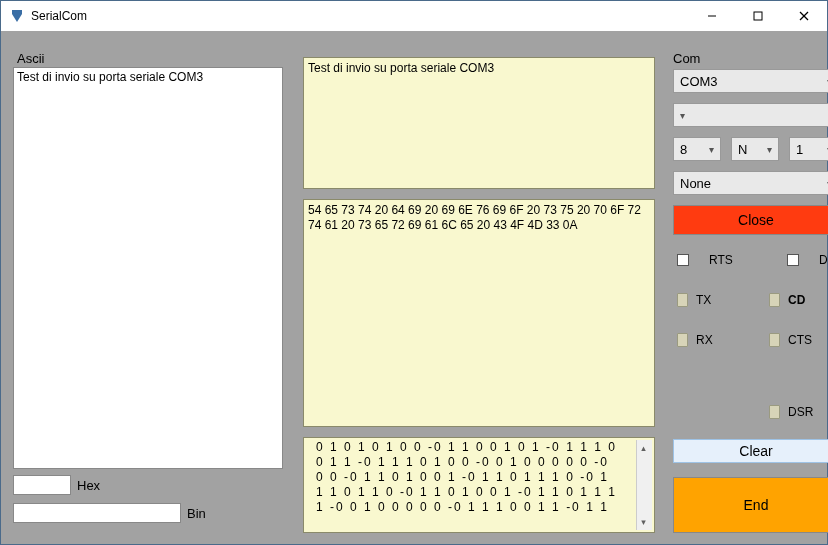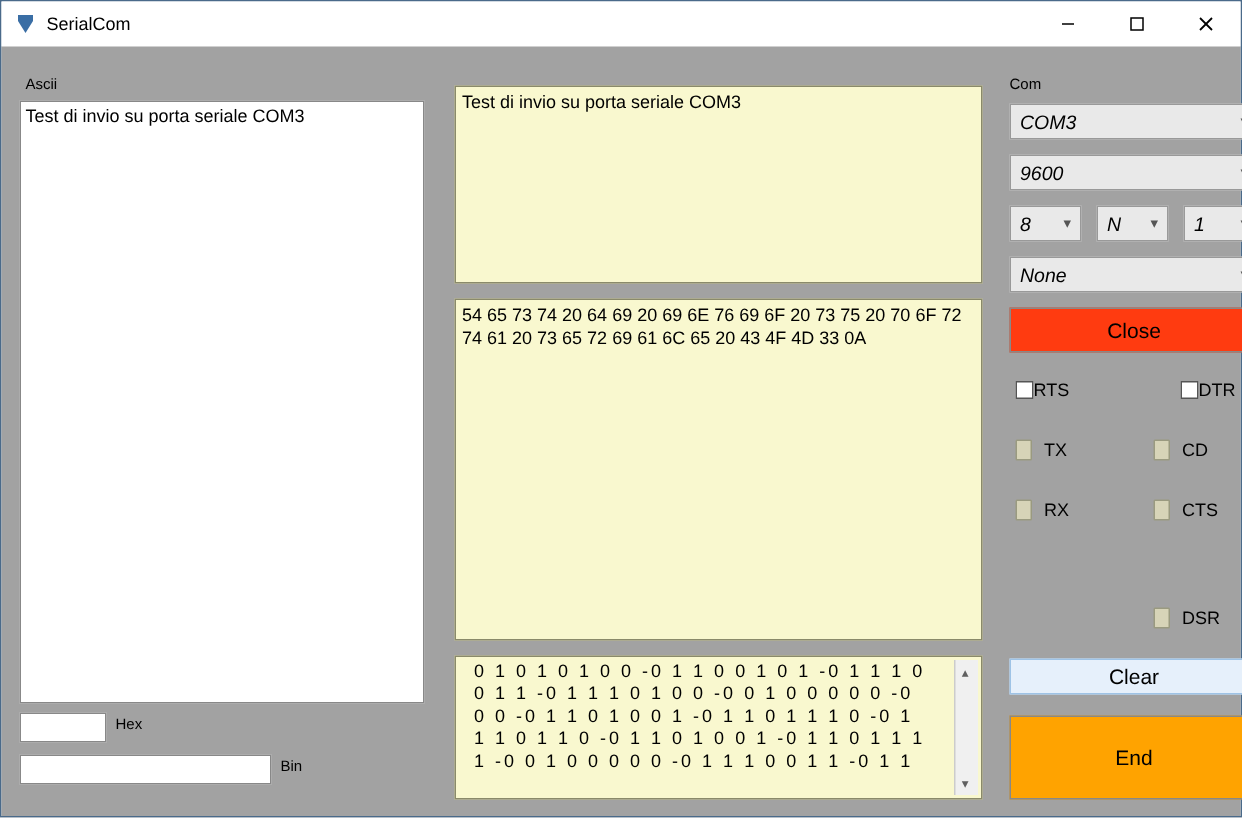--- a/index.html
+++ b/index.html
@@ -1,39 +1,39 @@
 <!DOCTYPE html>
 <html><head>
 <meta charset="utf-8">
 <style>
   * { box-sizing: border-box; }
   html,body { margin:0; padding:0; font-family:"Segoe UI",Tahoma,sans-serif; font-size:12px; }
   .window { width:828px; height:545px; border:1px solid #4a6a8a; background:#fff; display:flex; flex-direction:column; position:relative; }
-  .titlebar { height:30px; display:flex; align-items:center; padding:0 0 0 8px; background:#fff; }
+  .titlebar { height:30px; display:flex; align-items:center; padding:0 0 0 8px; background:#fff;border-radius:15px; }
   .titlebar .icon { width:16px; height:16px; margin-right:6px; display:inline-flex; align-items:center; justify-content:center; }
   .titlebar .title { flex:1; font-size:12px; color:#000; }
   .winbtns { display:flex; height:100%; }
   .winbtn { width:46px; display:flex; align-items:center; justify-content:center; font-size:14px; color:#000; }
   .winbtn svg { width:10px; height:10px; }
   .client { flex:1; background:#a2a2a2; position:relative; }
-  .label { position:absolute; color:#000; font-size:10px; }
+  .label { position:absolute; color:#000; font-size:13px; }
   .textinput { position:absolute; background:#fff; border:1px solid #888; padding:2px 3px; font-family:inherit; font-size:12px; resize:none; overflow:hidden; }
   .yellowbox { position:absolute; background:#f9f8cf; border:1px solid #8a8a6a; padding:3px 4px; font-size:12px; line-height:15px; overflow:hidden; word-break:break-all; }
   .binbox { position:absolute; background:#f9f8cf; border:1px solid #8a8a6a; font-size:12px; line-height:15px; padding:2px 4px 2px 6px; letter-spacing:2px; overflow:hidden; }
   .scrollbar { position:absolute; right:2px; top:2px; bottom:2px; width:16px; background:#f0f0f0; border-left:1px solid #ccc; }
   .scrollbar .up, .scrollbar .down { position:absolute; left:0; right:0; height:16px; display:flex; align-items:center; justify-content:center; color:#606060; font-size:9px; }
   .scrollbar .up { top:0; } .scrollbar .down { bottom:0; }
   .combo { position:absolute; background:#e9e9e9; border:1px solid #999; display:flex; align-items:center; padding:0 6px; font-size:13px; }
-  .combo .val { flex:1;font-style:italic; }
+  .combo .val { flex:1; }
   .combo .caret { color:#555; font-size:10px; }
   .btn { position:absolute; display:flex; align-items:center; justify-content:center; font-size:14px; border:1px solid #888; cursor:default; }
   .btn.close { background:#ff3b10; color:#000; }
   .btn.clear { background:#e6f0fb; color:#000; border:1px solid #9ec3e6; }
   .btn.end   { background:#ffa300; color:#000; }
-  .check { position:absolute; display:flex; align-items:center; gap:0; font-size:12px; color:#000;justify-content:flex-end; }
+  .check { position:absolute; display:flex; align-items:center; gap:20px; font-size:12px; color:#000;justify-content:flex-end; }
   .check .box { width:12px; height:12px; background:#fff; border:1px solid #555; }
   .ind { position:absolute; display:flex; align-items:center; gap:8px; font-size:12px; color:#000;text-align:right; }
   .ind .lamp { width:11px; height:14px; background:#d7d4b8; border:1px solid #9a9a80; border-radius:1px; }
   .smallbox { position:absolute; background:#fff; border:1px solid #888; }
 </style>
 </head>
 <body>
 
 <div class="window">
 
@@ -91,21 +91,20 @@
       </div>
     </div>
 
     <div class="label" style="left:672px; top:20px;text-align:right;">Com</div>
 
     <div class="combo" style="left:672px; top:38px; width:166px; height:24px;">
       <span class="val">COM3</span>
       <span class="caret">▾</span>
     </div>
     <div class="combo" style="left:672px; top:72px; width:166px; height:24px;">
-      <span class="val">9600</span>
       <span class="caret">▾</span>
     </div>
     <div class="combo" style="left:672px; top:106px; width:48px; height:24px;">
       <span class="val">8</span>
       <span class="caret">▾</span>
     </div>
     <div class="combo" style="left:730px; top:106px; width:48px; height:24px;">
       <span class="val">N</span>
       <span class="caret">▾</span>
     </div>
@@ -126,21 +125,21 @@
     </div>
     <div class="check" style="left:768px; top:222px;padding-left:18px;">
       <span class="box"></span>
       <span>DTR</span>
     </div>
 
     <div class="ind" style="left:676px; top:262px;">
       <span class="lamp"></span>
       <span>TX</span>
     </div>
-    <div class="ind" style="left:768px; top:262px;">
+    <div class="ind" style="left:768px; top:262px;font-weight:bold;">
       <span class="lamp"></span>
       <span>CD</span>
     </div>
     <div class="ind" style="left:676px; top:302px;">
       <span class="lamp"></span>
       <span>RX</span>
     </div>
     <div class="ind" style="left:768px; top:302px;">
       <span class="lamp"></span>
       <span>CTS</span>

